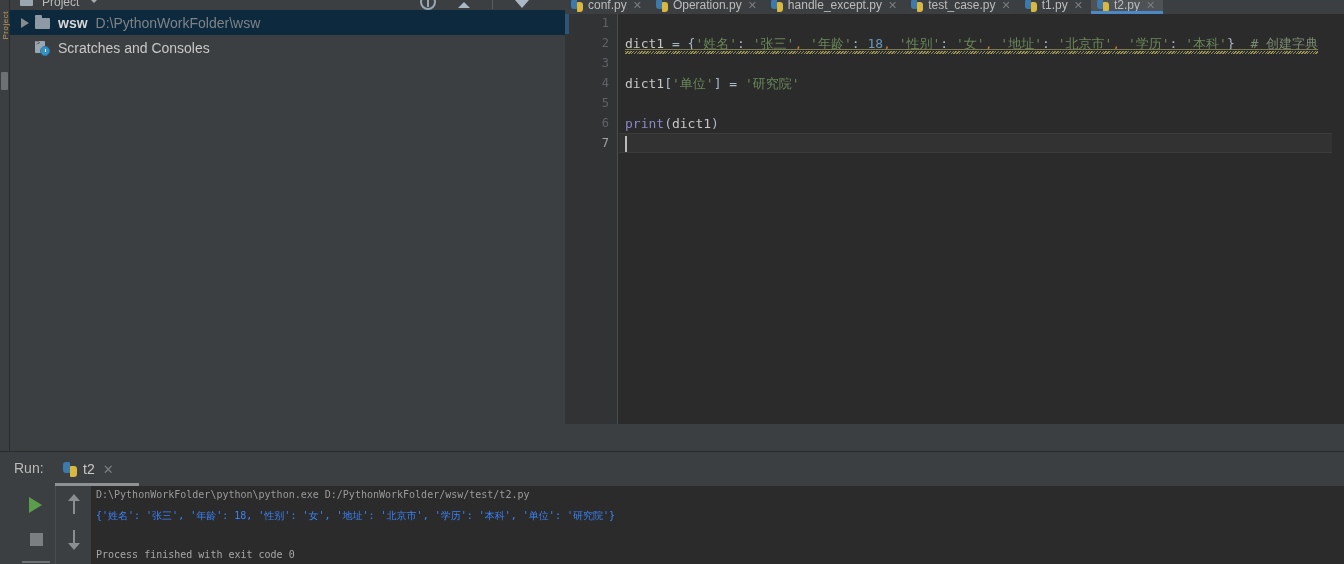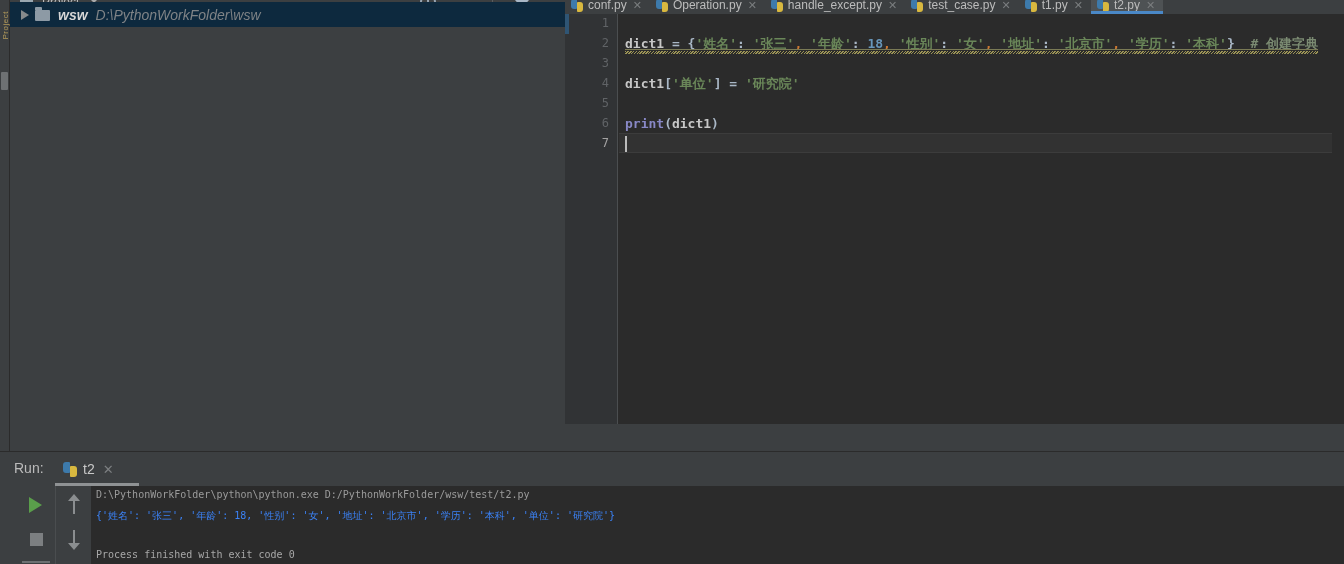--- a/index.html
+++ b/index.html
@@ -63,21 +63,21 @@
     margin-top: 5px;
   }
   .ph-sep { width: 1px; height: 14px; background: #5a5d5f; }
   .ico-hide {
     width: 0; height: 0; border-left: 7px solid transparent;
     border-right: 7px solid transparent; border-top: 8px solid #a9b7c6;
     margin-top: 4px;
   }
 
   
-  .tree { position: absolute; left: 0; top: 2px; width: 555px; font-style: italic; }
+  .tree { position: absolute; left: 0; top: 10px; width: 555px; }
   .tree-row {
     position: relative; height: 25px; display: flex; align-items: center;
     font-size: 14px; color: #bbbbbb; padding-left: 8px;
   }
   .tree-row.selected { background: #0d293e; }
   .arrow {
     width: 16px; height: 25px; position: relative; flex: 0 0 16px;
   }
   .arrow.has:after {
     content: ''; position: absolute; left: 3px; top: 8px; width: 0; height: 0;
@@ -155,21 +155,21 @@
     font-family: "DejaVu Sans Mono", monospace;
   }
   .gutter .ln.cur { color: #a4a3a3; }
   .gutter-marker {
     position: absolute; left: 0; top: 0; width: 4px; height: 20px; background: #2f5574;
   }
   .code-area {
     position: absolute; left: 54px; top: 0; right: 0; height: 410px;
     font-family: "DejaVu Sans Mono", monospace; font-size: 13px;
   }
-  .cline { position: absolute; left: 6px; height: 20px; line-height: 20px; white-space: pre; font-weight: bold; }
+  .cline { position: absolute; left: 6px; height: 20px; line-height: 20px; white-space: pre; }
   .curline-hl {
     position: absolute; left: 54px; right: 0; height: 20px; background: #323232;
     border-top: 1px solid #3c3c3c; border-bottom: 1px solid #3c3c3c;
   }
   .caret {
     position: absolute; width: 2px; height: 16px; background: #bbbbbb;
   }
   .tok-var { color: #c7c7c7; }
   .tok-op  { color: #a9b7c6; }
   .tok-str { color: #6a8759; }
@@ -282,20 +282,30 @@
       <div class="tree-row selected">
         <span class="arrow has"></span>
         <span class="tree-icon">
             <span class="folder-ic"></span>
           </span>
         <span class="tree-name">wsw</span>
         <span class="tree-path">D:\PythonWorkFolder\wsw</span>
       </div>
 
 
+      <div class="tree-row">
+        <span class="arrow"></span>
+        <span class="tree-icon">
+          <span class="scratch-ic">
+            <span class="scratch-pg"></span>
+            <span class="scratch-clk"></span>
+          </span>
+        </span>
+        <span class="tree-label">Scratches and Consoles</span>
+      </div>
     </div>
   </div>
 
   <div class="tabbar" id="tabbar">
       <div class="tab">
         <span class="py-ic" style="width: 13px; height: 13px;">
           <span class="pb"></span>
           <span class="py"></span>
         </span>
         <span class="lbl">conf.py</span>

